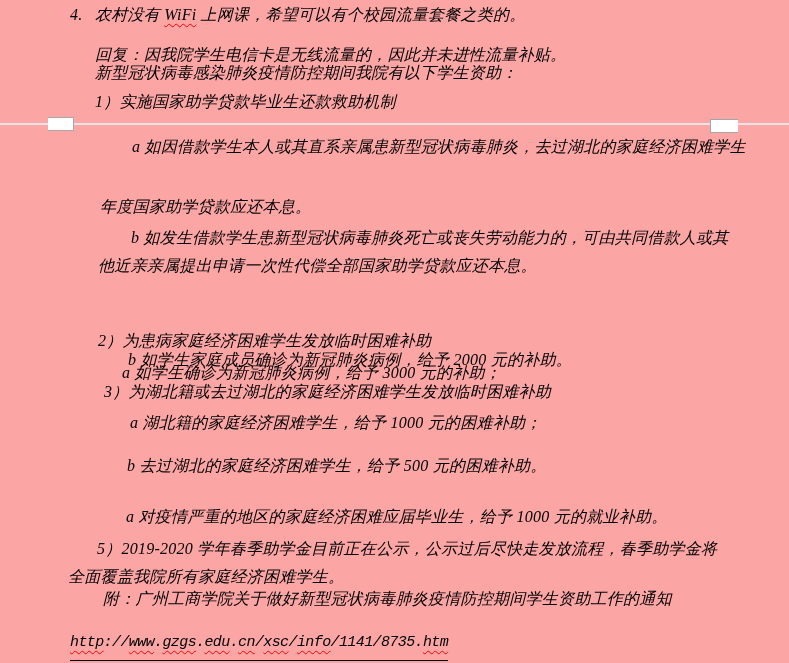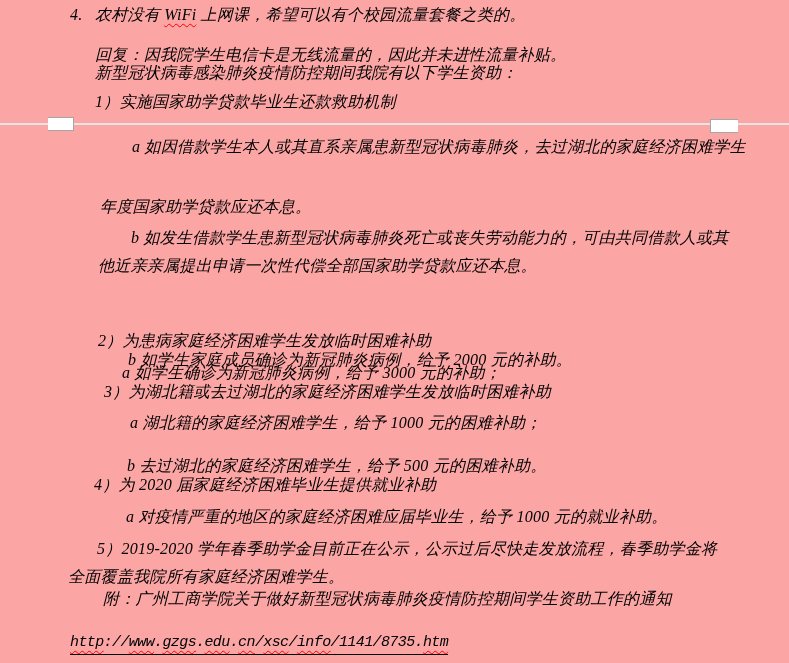--- a/index.html
+++ b/index.html
@@ -30,21 +30,21 @@
     text-decoration-thickness: 1px;
     text-underline-offset: 3px;
     text-decoration-skip-ink: none;
   }
   .url {
     font-family: "Liberation Mono", "DejaVu Sans Mono", monospace;
     font-size: 15px;
     letter-spacing: -0.6px;
     display: inline-block;
     border-bottom: 1px solid #000000;
-    padding-bottom: 1px;
+    padding-bottom: 7px;
   }
   .url .sq { text-underline-offset: 4px; }
   
   .pb-line {
     position: absolute;
     left: 0; top: 123px;
     width: 789px; height: 2px;
     background: #e6e6e6;
   }
   .pb-mark {
@@ -79,21 +79,20 @@
   <div class="line" style="top:228px; left:131px;">b 如发生借款学生患新型冠状病毒肺炎死亡或丧失劳动能力的，可由共同借款人或其</div>
 
   <div class="line" style="top:287px; left:98px;margin-top:44px;">2）为患病家庭经济困难学生发放临时困难补助</div>
   <div class="line" style="top:319px; left:122px;margin-top:44px;">a 如学生确诊为新冠肺炎病例，给予 3000 元的补助；</div>
   <div class="line" style="top:350px; left:128px;">b 如学生家庭成员确诊为新冠肺炎病例，给予 2000 元的补助。</div>
 
   <div class="line" style="top:382px; left:104px;">3）为湖北籍或去过湖北的家庭经济困难学生发放临时困难补助</div>
   <div class="line" style="top:413px; left:130px;">a 湖北籍的家庭经济困难学生，给予 1000 元的困难补助；</div>
   <div class="line" style="top:444px; left:127px;margin-top:12px;">b 去过湖北的家庭经济困难学生，给予 500 元的困难补助。</div>
 
-  <div class="line" style="top:475px; left:94px;">4）为 2020 届家庭经济困难毕业生提供就业补助</div>
   <div class="line" style="top:507px; left:126px;">a 对疫情严重的地区的家庭经济困难应届毕业生，给予 1000 元的就业补助。</div>
 
   <div class="line" style="top:539px; left:97px;">5）2019-2020 学年春季助学金目前正在公示，公示过后尽快走发放流程，春季助学金将</div>
   <div class="line" style="top:567px; left:68px;">全面覆盖我院所有家庭经济困难学生。</div>
 
   <div class="line" style="top:589px; left:103px;">附：广州工商学院关于做好新型冠状病毒肺炎疫情防控期间学生资助工作的通知</div>
 
   <div class="line" style="top:631px; left:70px;">
     <span class="url"><span class="sq">http</span><span>://</span><span class="sq">www</span><span>.</span><span class="sq">gzgs</span><span>.</span><span class="sq">edu</span><span>.</span><span class="sq">cn</span><span>/</span><span class="sq">xsc</span><span>/</span><span class="sq">info</span><span>/1141/8735.</span><span class="sq">htm</span></span>
   </div>

